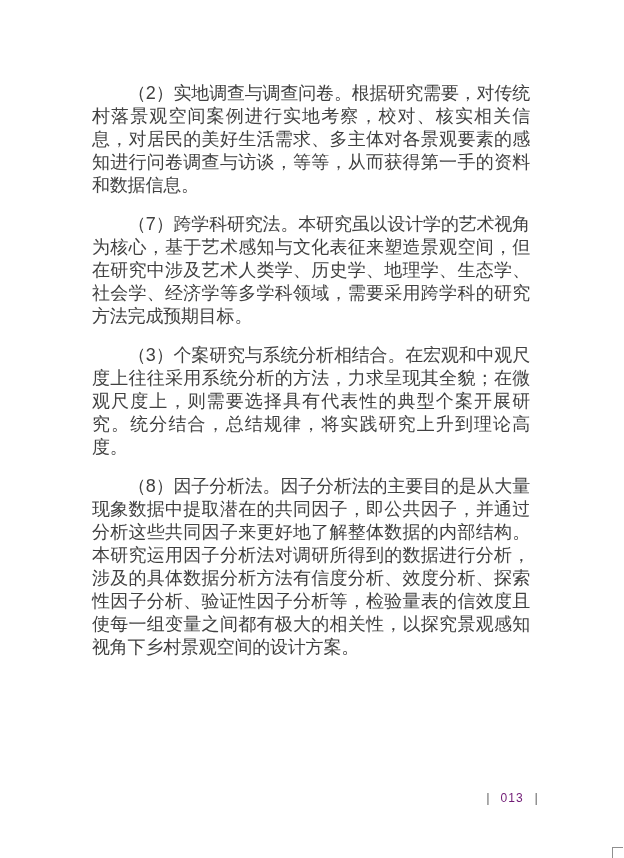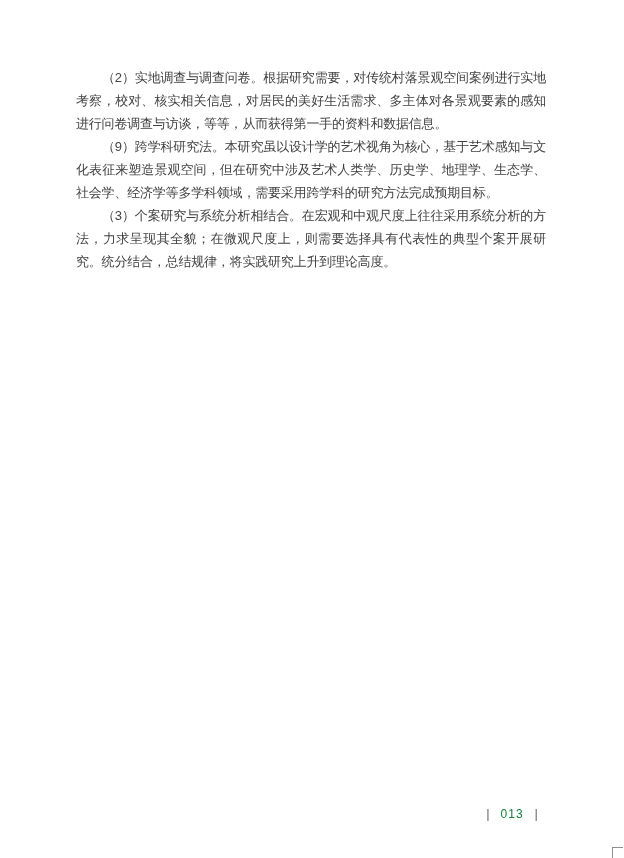--- a/index.html
+++ b/index.html
@@ -15,23 +15,23 @@
     overflow: hidden;
     font-family: "Liberation Sans", "DejaVu Sans", sans-serif;
   }
   .content {
     position: absolute;
     left: 76px;
     top: 66px;
     width: 470px;
   }
   .content p {
-    margin: 0;
+    margin: 16px;
     padding: 0;
-    font-size: 13px;
+    font-size: 18px;
     line-height: 23px;
     letter-spacing: -0.2px;
     color: #414141;
     text-align: justify;
     text-justify: inter-character;
     text-indent: 2em;
   }
   .footer {
     position: absolute;
     top: 791px;
@@ -40,42 +40,43 @@
     align-items: center;
     color: #5a5a5a;
     font-size: 12px;
     line-height: 14px;
   }
   .footer .bar {
     font-size: 13px;
     color: #6a6a6a;
   }
   .footer .num {
-    margin: 16px 11px;
+    margin: 0 11px;
     letter-spacing: 1px;
-    color: #15803d;
+    color: #701a75;
   }
   .corner-mark {
     position: absolute;
     left: 612px;
     top: 847px;
     width: 10px;
     height: 10px;
     border-top: 1px solid #8f8f8f;
     border-left: 1px solid #8f8f8f;
   }
 </style>
 </head>
 <body>
 
 <div class="page">
   <main class="content">
     <p>（2）实地调查与调查问卷。根据研究需要，对传统村落景观空间案例进行实地考察，校对、核实相关信息，对居民的美好生活需求、多主体对各景观要素的感知进行问卷调查与访谈，等等，从而获得第一手的资料和数据信息。</p>
-    <p>（9）跨学科研究法。本研究虽以设计学的艺术视角为核心，基于艺术感知与文化表征来塑造景观空间，但在研究中涉及艺术人类学、历史学、地理学、生态学、社会学、经济学等多学科领域，需要采用跨学科的研究方法完成预期目标。</p>
+    <p>（7）跨学科研究法。本研究虽以设计学的艺术视角为核心，基于艺术感知与文化表征来塑造景观空间，但在研究中涉及艺术人类学、历史学、地理学、生态学、社会学、经济学等多学科领域，需要采用跨学科的研究方法完成预期目标。</p>
     <p>（3）个案研究与系统分析相结合。在宏观和中观尺度上往往采用系统分析的方法，力求呈现其全貌；在微观尺度上，则需要选择具有代表性的典型个案开展研究。统分结合，总结规律，将实践研究上升到理论高度。</p>
+    <p>（8）因子分析法。因子分析法的主要目的是从大量现象数据中提取潜在的共同因子，即公共因子，并通过分析这些共同因子来更好地了解整体数据的内部结构。本研究运用因子分析法对调研所得到的数据进行分析，涉及的具体数据分析方法有信度分析、效度分析、探索性因子分析、验证性因子分析等，检验量表的信效度且使每一组变量之间都有极大的相关性，以探究景观感知视角下乡村景观空间的设计方案。</p>
   </main>
 
   <footer class="footer">
     <span class="bar">|</span>
     <span class="num">013</span>
     <span class="bar">|</span>
   </footer>
 
   <div class="corner-mark"></div>
 </div>

